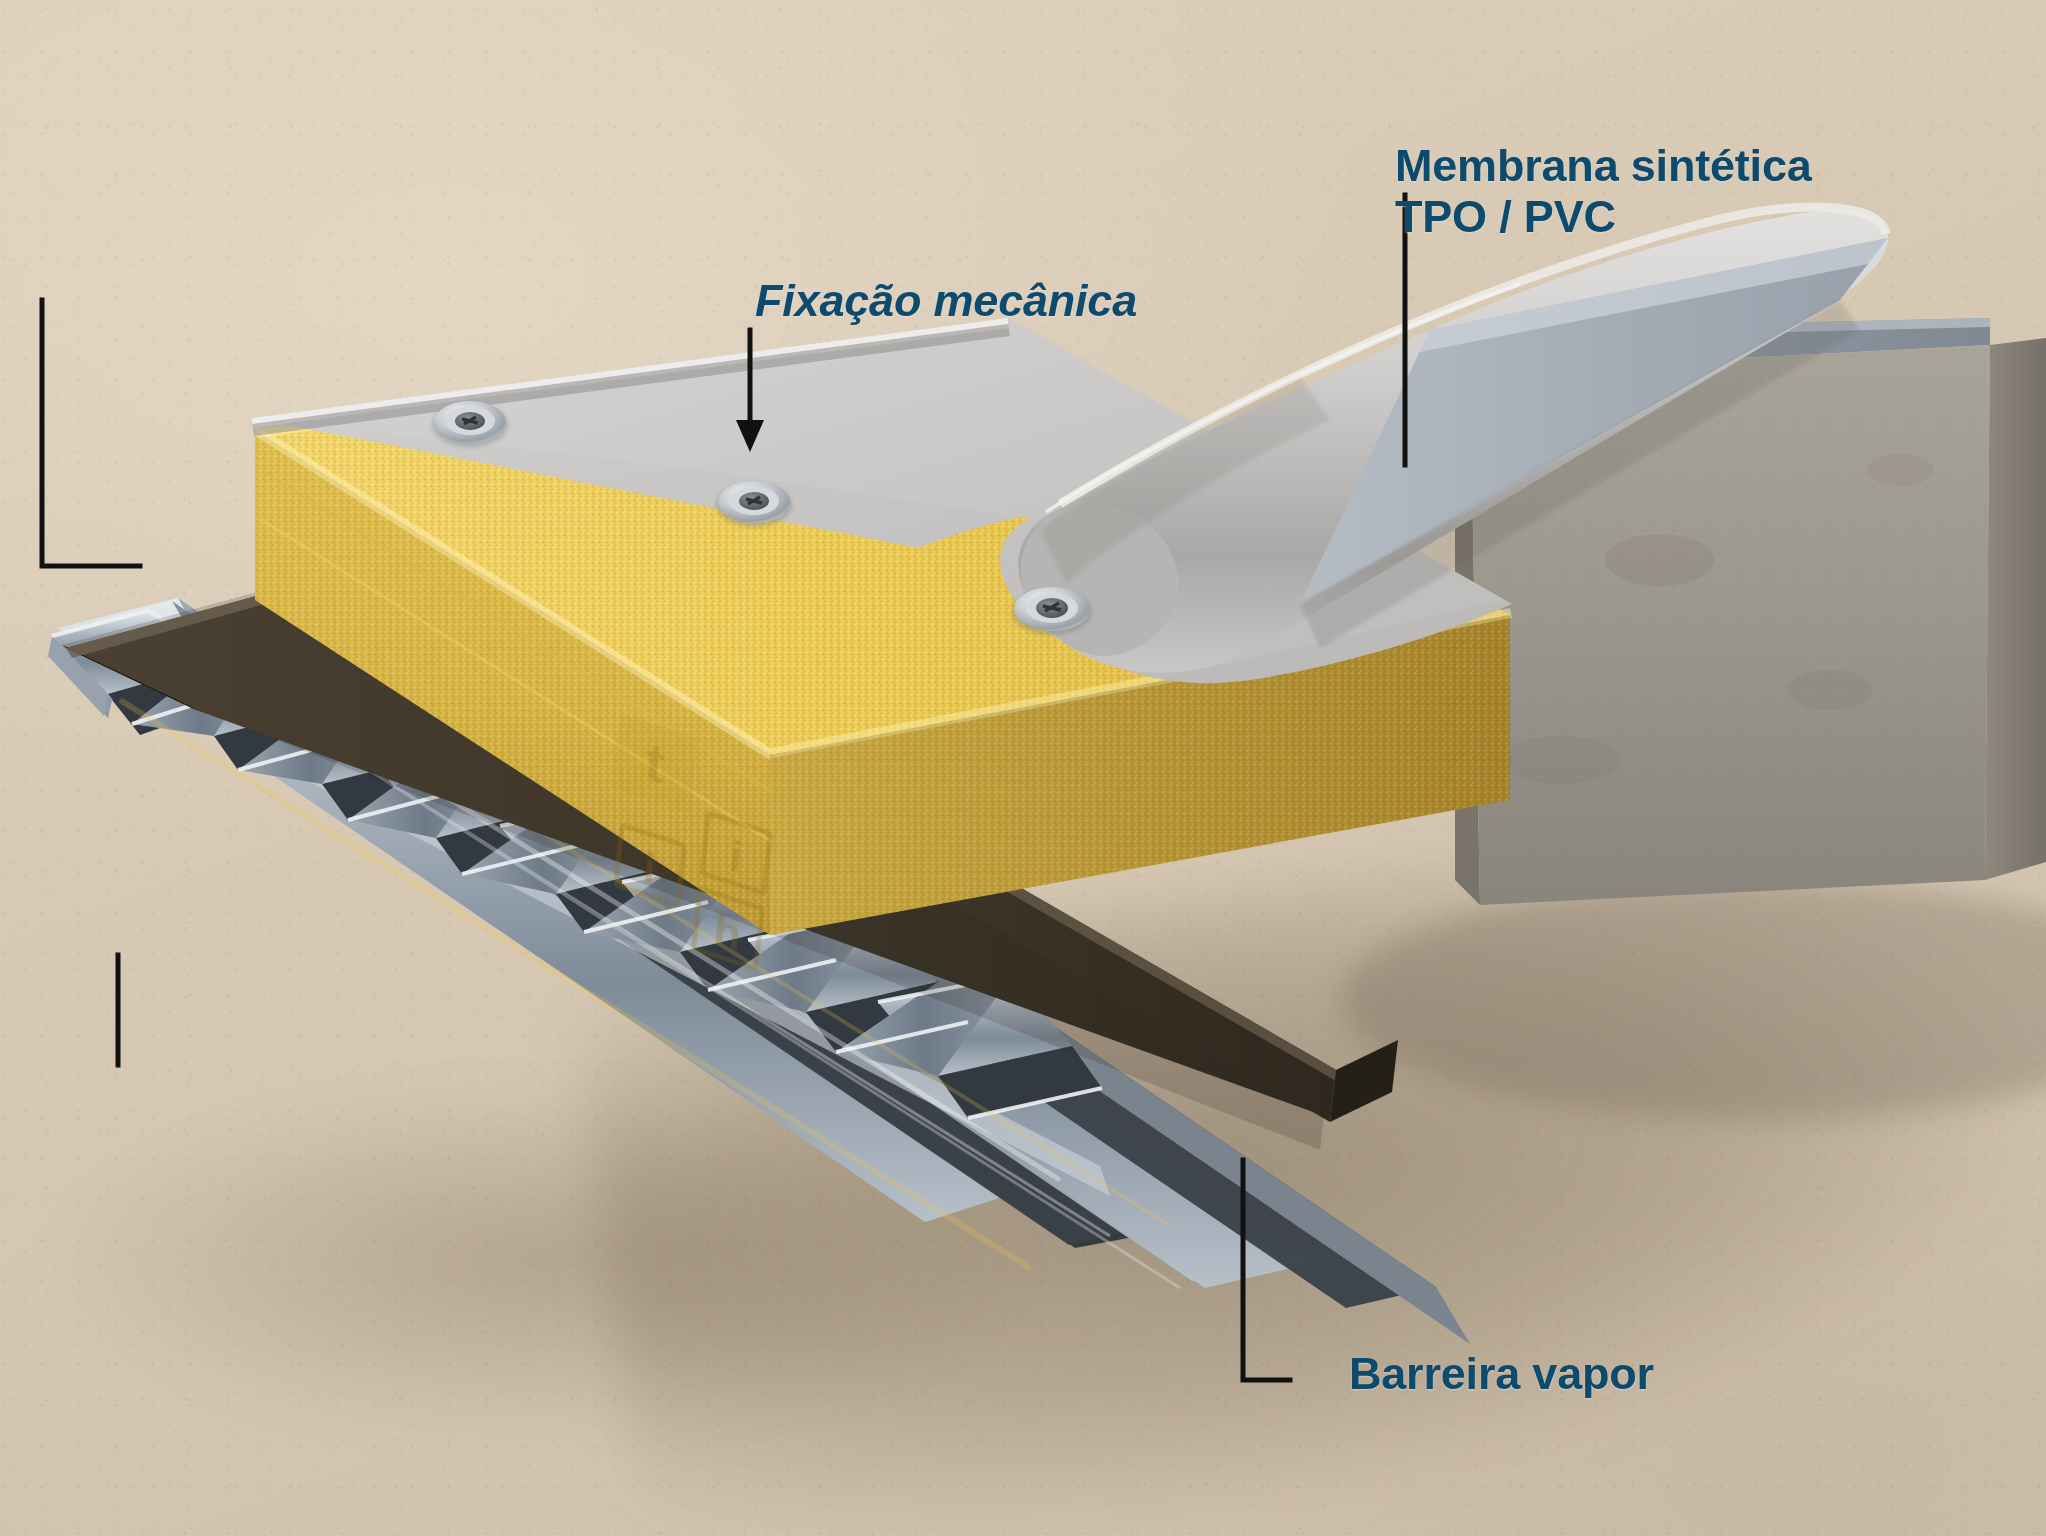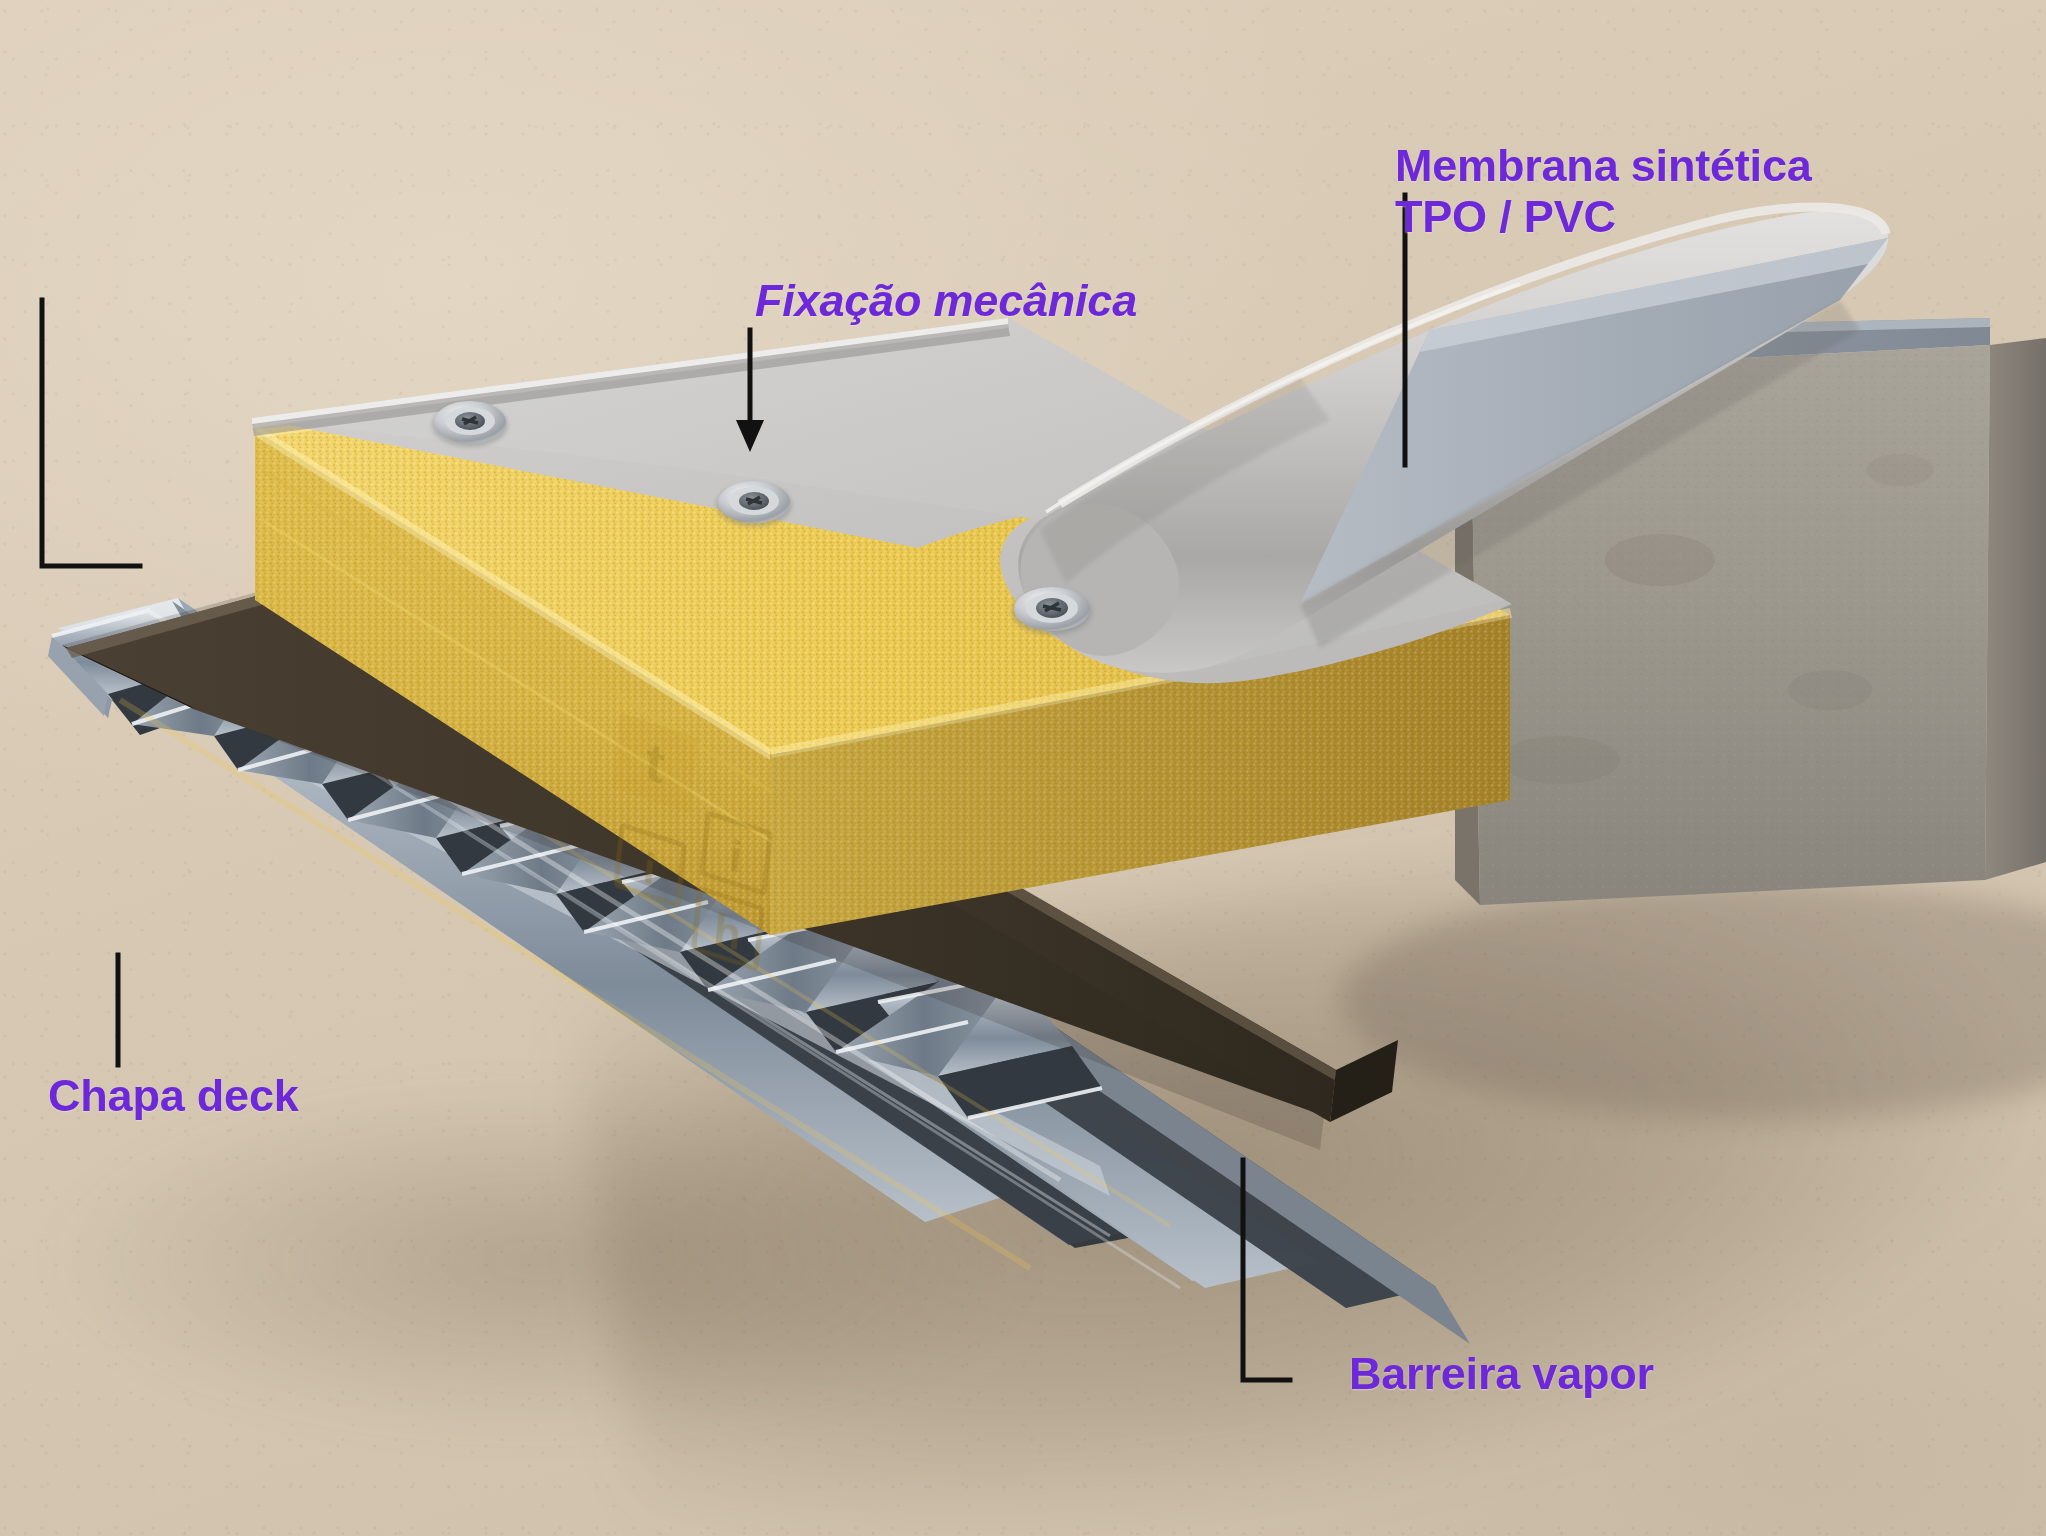--- a/index.html
+++ b/index.html
@@ -42,21 +42,21 @@
     filter:blur(22px);
   }
 
   
   .layer{position:absolute;left:0;top:0;width:2046px;height:1536px;}
   .layer svg{position:absolute;left:0;top:0;}
 
   
   .label{
     position:absolute;
-    color:#6d28d9;
+    color:#0c4a6e;
     font-weight:700;
     font-size:45px;
     line-height:1.14;
     letter-spacing:-0.2px;
     white-space:pre-line;
     text-shadow:0 1px 2px rgba(240,232,220,.55);
   }
   .label.center{text-align:center;}
 </style>
 </head>
@@ -439,17 +439,16 @@
       <polygon points="750,452 736,420 764,420" fill="#111111"></polygon>
     </svg>
   </div>
 
 
   <div class="label center" style="left:1395px; top:140px; width:620px; text-align:left;">Membrana sintética
 TPO / PVC</div>
 
   <div class="label" style="left:755px; top:275px;font-style:italic;">Fixação mecânica</div>
 
-  <div class="label" style="left:48px; top:1070px;">Chapa deck</div>
 
   <div class="label" style="left:1310px; top:1348px;margin-left:39px;">Barreira vapor</div>
 
 </div>
 
 </body></html>

